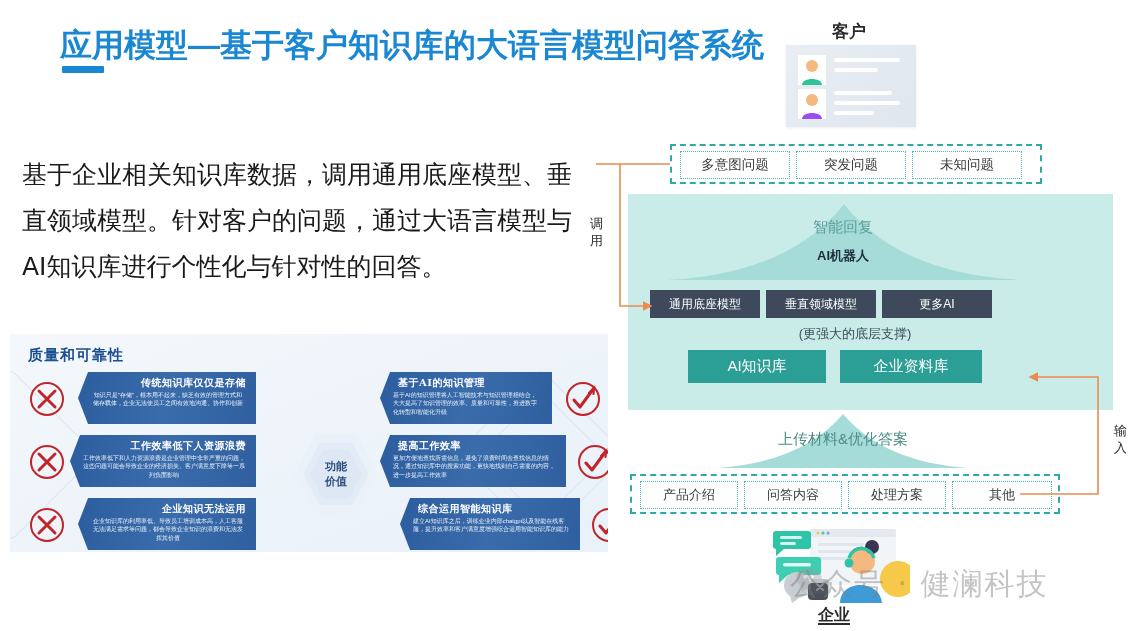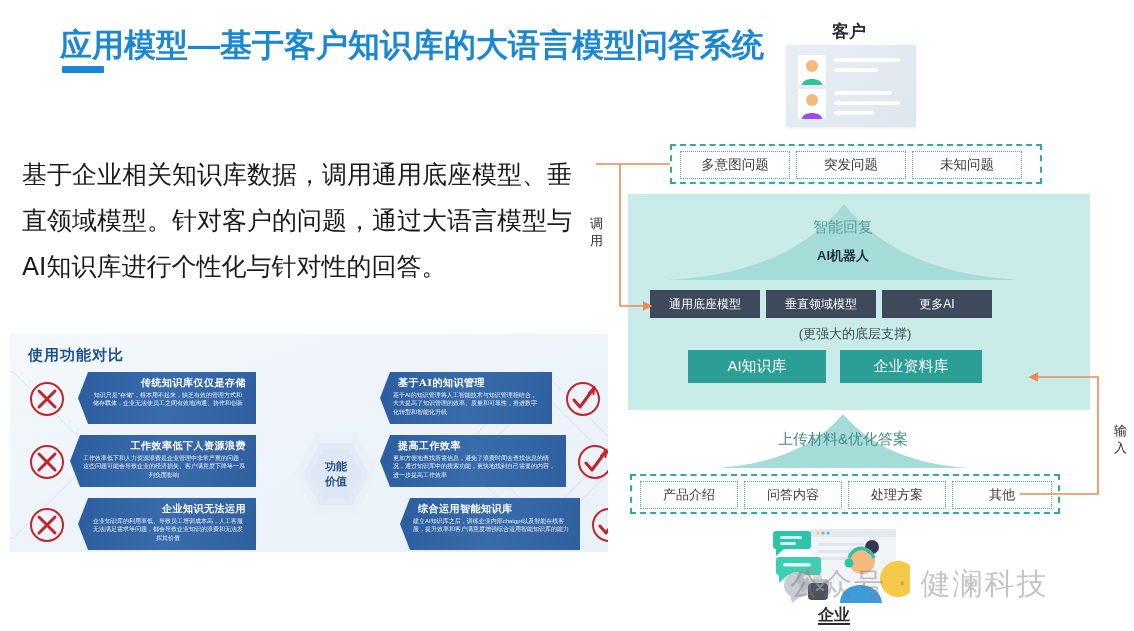--- a/index.html
+++ b/index.html
@@ -112,23 +112,22 @@
   }
   .q-chip{
     position:absolute;top:5px;height:28px;
     border:1.5px dotted #45b6b6;box-sizing:border-box;background:#ffffff;
     display:flex;align-items:center;justify-content:center;
     font-size:13.5px;color:#3a3a3a;
   }
 
   
   #ai-panel{
-    position:absolute;left:628px;top:194px;width:430px;height:216px;
+    position:absolute;left:628px;top:194px;width:485px;height:216px;
     background:#c9ece9;
-    padding-left:32px;
   }
   .mountain{position:absolute;}
   #ai-mountain{left:38px;top:8px;}
   #ai-reply-text{
     position:absolute;left:0;top:24px;width:430px;text-align:center;
     font-size:15px;color:#5e9e9a;
   }
   #ai-robot-title{
     position:absolute;left:0;top:53px;width:430px;text-align:center;
     font-size:13px;font-weight:bold;color:#1f2d3d;
@@ -203,21 +202,21 @@
   <div id="slide-title">应用模型—基于客户知识库的大语言模型问答系统</div>
   <div id="title-underline"></div>
 
   <div id="intro-paragraph">基于企业相关知识库数据，调用通用底座模型、垂直领域模型。针对客户的问题，通过大语言模型与AI知识库进行个性化与针对性的回答。</div>
 
   <div id="compare-panel">
     <div id="deco-a" class="deco-hex"></div>
     <div id="deco-b" class="deco-hex"></div>
     <div id="deco-c" class="deco-hex"></div>
 
-    <div id="compare-title">使用功能对比</div>
+    <div id="compare-title">质量和可靠性</div>
 
     <div class="cmp-row" style="left:20px;top:38px;width:270px;">
       <div class="cmp-mark" style="left:0;">
         <svg width="36" height="36" viewBox="0 0 36 36">
             <path d="M10 10 L26 26 M26 10 L10 26" stroke="#c0252a" stroke-width="3" stroke-linecap="round" fill="none"></path>
           </svg>
       </div>
       <div class="cmp-card left" style="left:48px;width:178px;">
         <div class="cmp-head">传统知识库仅仅是存储</div>
         <div class="cmp-body">知识只是"存储"，根本用不起来，缺乏有效的管理方式和储存载体，企业无法使员工之间有效地沟通、协作和创新</div>

